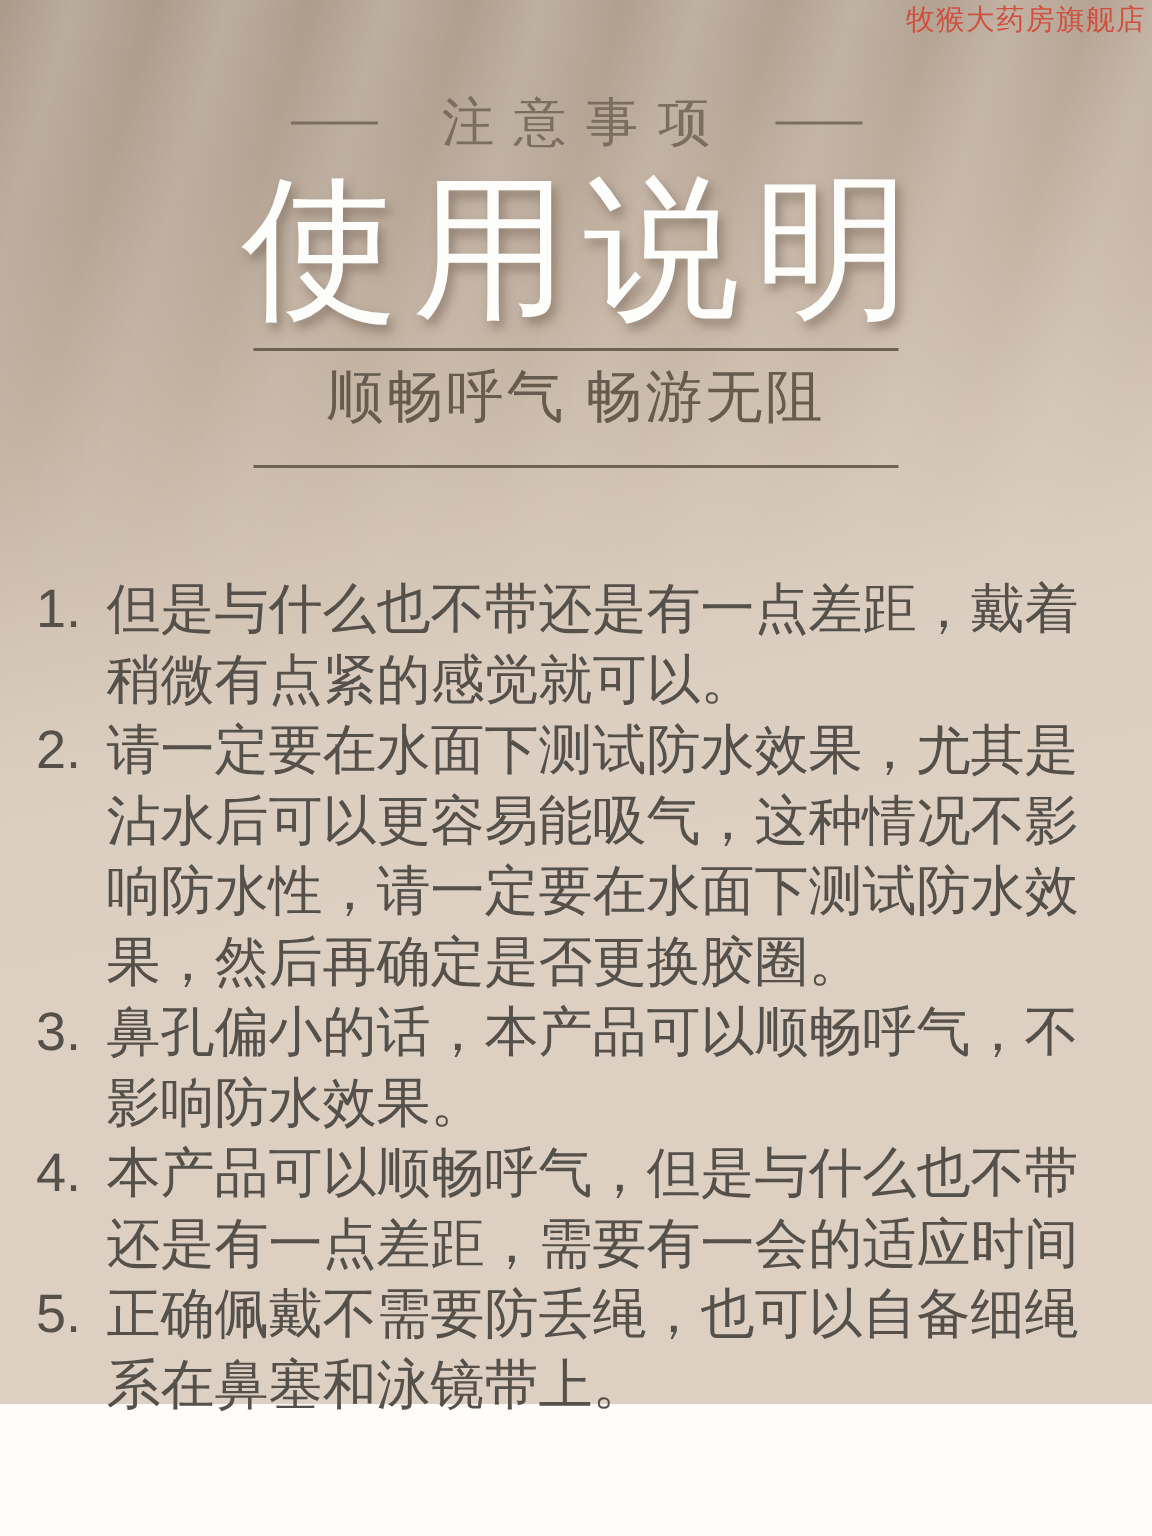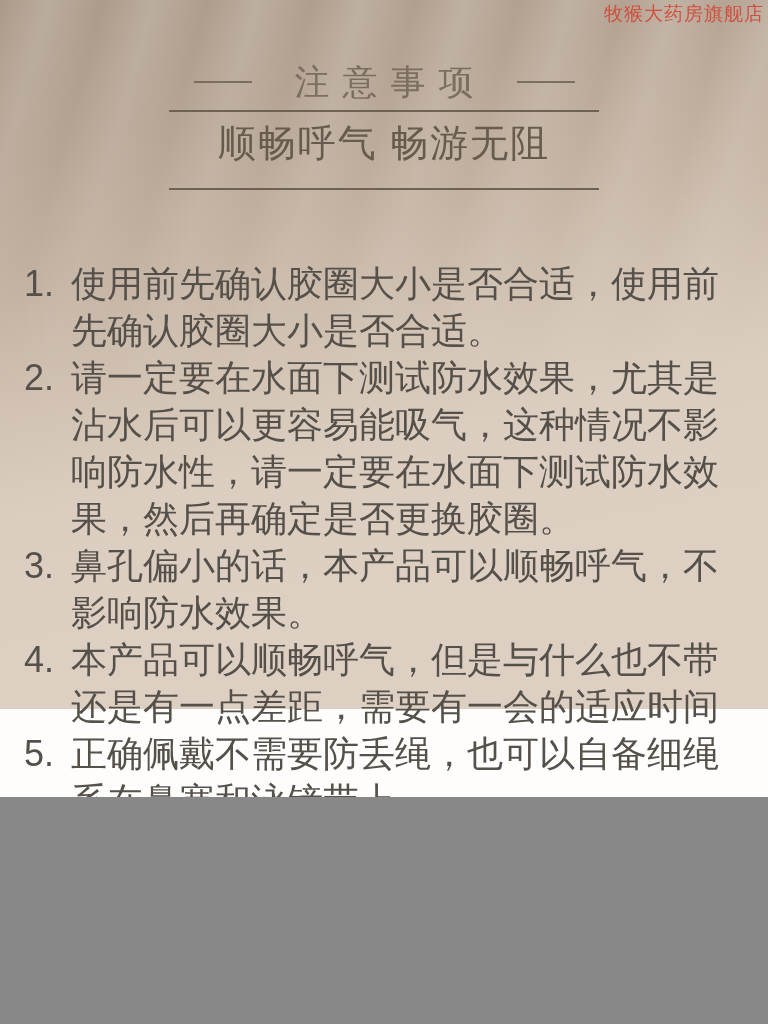--- a/index.html
+++ b/index.html
@@ -2,21 +2,21 @@
 <html style="--accent-red: #d0503f; --page-beige: #ddd0c2; --header-brown: #7b6e60; --title-white: #fdfdfb; --body-text: #55504a;"><head>
 <meta charset="utf-8">
 <style>
   html,body{margin:0;padding:0;}
   body{
     font-family:"Liberation Sans",sans-serif;
     background:#888;
   }
   .page{
     position:relative;
-    width:768px;height:797px;
+    width:768px;height:1024px;
     margin:0 auto;
     overflow:hidden;
     background:#ddd0c2;
   }
   
   .bg-beige{
     position:absolute;left:0;top:0;width:768px;height:936px;
     background:linear-gradient(168deg,
       #ab9a8a 0%,
       #b5a494 14%,
@@ -108,29 +108,30 @@
   <div class="content">
 
     <div class="watermark">牧猴大药房旗舰店</div>
 
     <div class="section-header">
       <span class="dash"></span>
       <span class="label">注意事项</span>
       <span class="dash"></span>
     </div>
 
+    <div class="page-title">使用说明</div>
 
     <div class="subtitle-panel">
       <span>顺畅呼气 畅游无阻</span>
     </div>
 
     <div class="instructions">
         <div class="item">
         <span class="num">1.</span>
-        <span class="txt">使用前先确认胶圈大小是否合适，使用前先确认胶圈大小是否合适。</span>
+        <span class="txt">但是与什么也不带还是有一点差距，戴着稍微有点紧的感觉就可以。</span>
       </div>
         <div class="item">
         <span class="num">2.</span>
         <span class="txt">请一定要在水面下测试防水效果，尤其是沾水后可以更容易能吸气，这种情况不影响防水性，请一定要在水面下测试防水效果，然后再确定是否更换胶圈。</span>
       </div>
         <div class="item">
         <span class="num">3.</span>
         <span class="txt">鼻孔偏小的话，本产品可以顺畅呼气，不影响防水效果。</span>
       </div>
         <div class="item">

